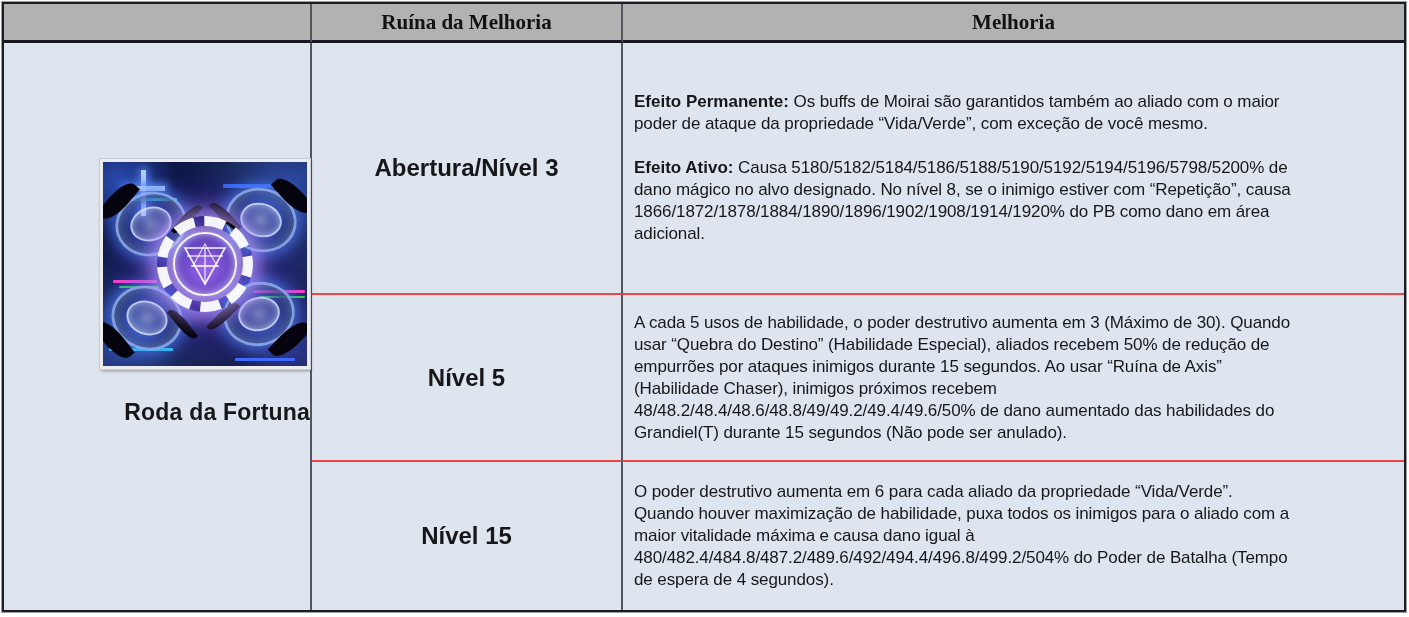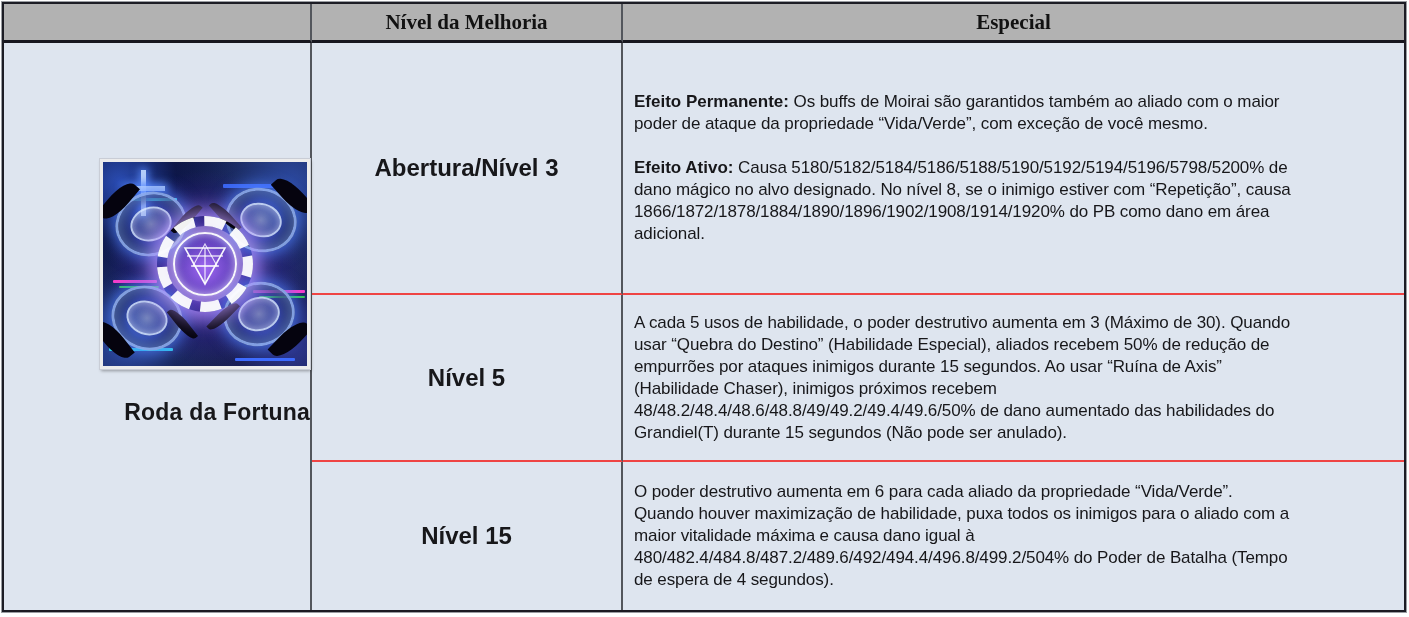--- a/index.html
+++ b/index.html
@@ -109,22 +109,22 @@
     display: flex; align-items: center; justify-content: center;
   }
 </style>
 </head>
 <body>
 
 <div class="screen">
   <div class="table">
 
     <div class="cell header-cell v-line"></div>
-    <div class="cell header-cell v-line">Nível da Melhoria</div>
-    <div class="cell header-cell">Especial</div>
+    <div class="cell header-cell v-line">Ruína da Melhoria</div>
+    <div class="cell header-cell">Melhoria</div>
 
     <div class="cell skill-cell v-line">
       <div class="skill-icon">
         <div class="streak s1"></div>
         <div class="streak s2"></div>
         <div class="streak s3"></div>
         <div class="streak s4"></div>
         <div class="streak s5"></div>
         <div class="streak s6"></div>
         <div class="streak s7"></div>

